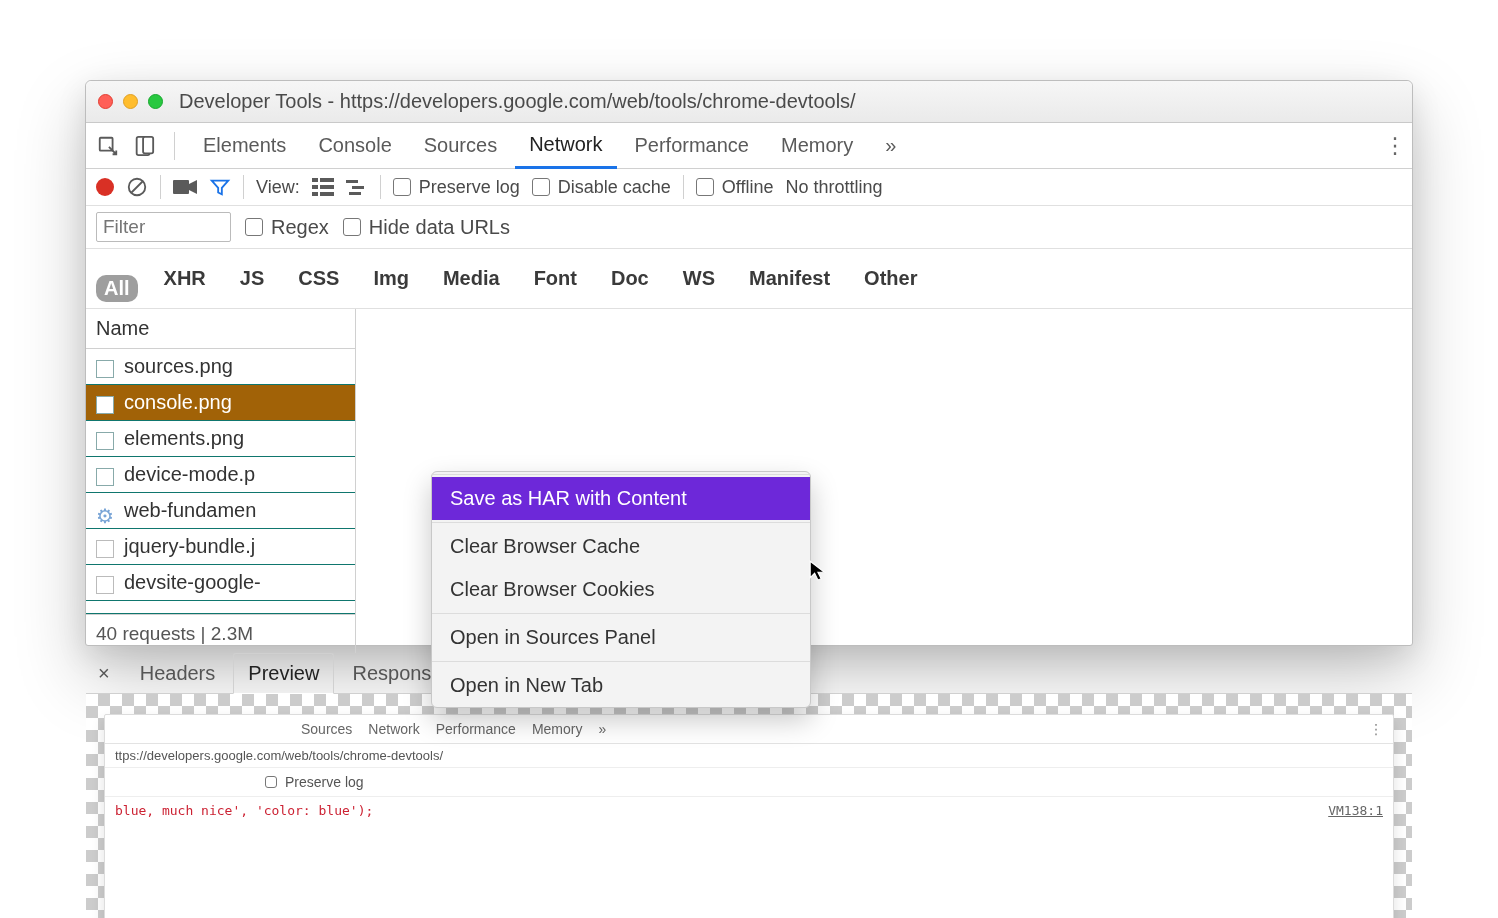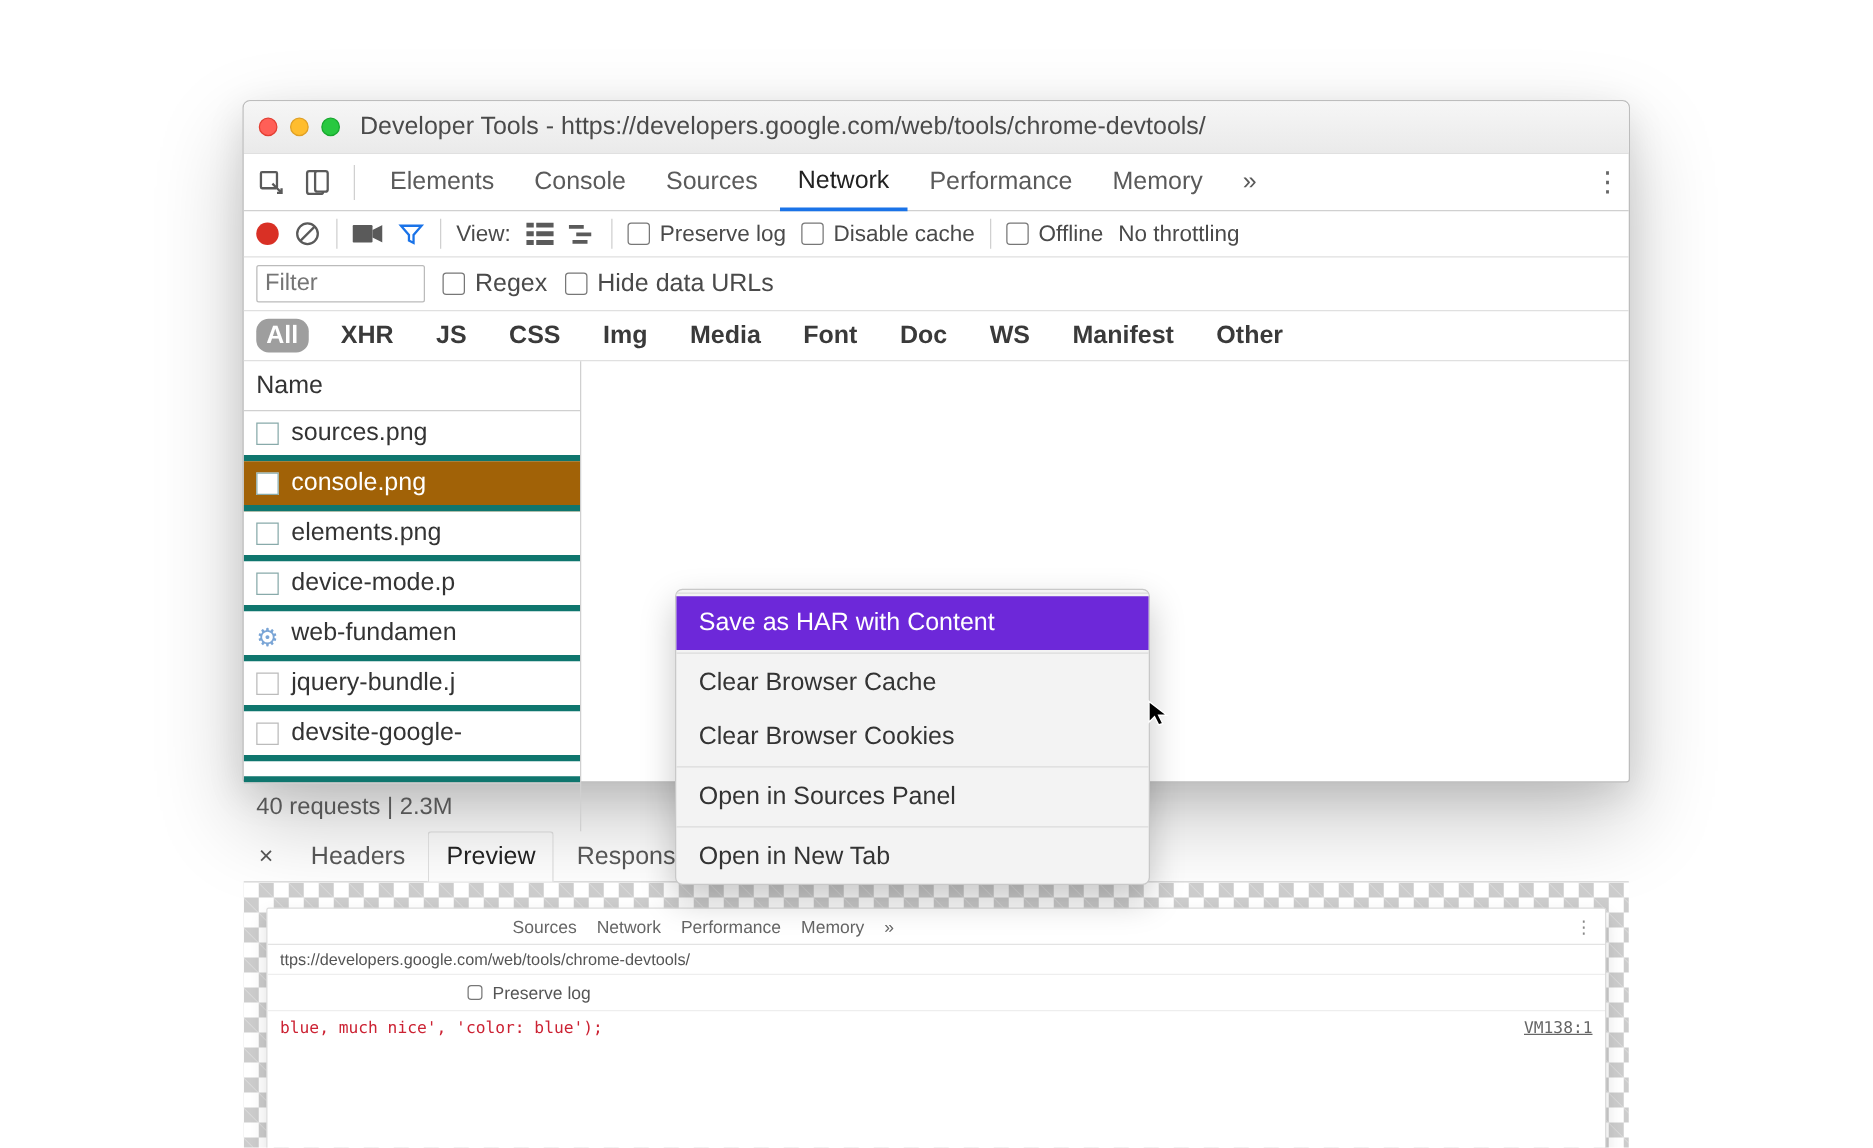--- a/index.html
+++ b/index.html
@@ -4,21 +4,21 @@
 <style>
   * { box-sizing: border-box; margin: 0; padding: 0; }
   body {
     font-family: -apple-system, "Helvetica Neue", Arial, sans-serif;
     background: #fff;
     width: 1498px; height: 918px;
     display: flex; align-items: flex-start; justify-content: center;
     padding-top: 80px;
   }
   .window {
-    width: 1110px;
+    width: 1328px;
     border: 1px solid #bdbdbd;
     border-radius: 6px 6px 3px 3px;
     box-shadow: 0 30px 70px rgba(0,0,0,0.22), 0 10px 30px rgba(0,0,0,0.10);
     background: #fff;
     position: relative;
     overflow: visible;
   }
   
   .titlebar {
     height: 42px;
@@ -53,27 +53,27 @@
   .rec { width:18px;height:18px;border-radius:50%; background:#d93025;}
   .vline{width:1px;height:24px;background:#d0d0d0;}
   .cb{display:inline-flex;align-items:center;gap:8px;}
   .cbbox{width:18px;height:18px;border:1px solid #777;border-radius:3px;background:#fff;display:inline-block;}
   
   .filterrow{display:flex;align-items:center;gap:14px;padding:6px 10px;border-bottom:1px solid #e0e0e0;font-size:20px;color:#4a4a4a;}
   .filterrow input{font-size:19px;color:#777;width:135px;height:30px;border:1px solid #bbb;padding:2px 6px;border-radius:2px;}
   
   .typerow{display:flex;align-items:center;gap:18px;padding:6px 10px;border-bottom:1px solid #e0e0e0;font-size:20px;color:#3a3a3a;font-weight:600;}
   .chip{padding:2px 8px;border-radius:10px;}
-  .chip.active{background:#9e9e9e;color:#fff;}
+  .chip.active{background:#9e9e9e;color:#fff;margin-top:20px;}
   
   .content{display:flex;height:336px;flex-direction:column;}
   .namecol{width:270px;border-right:1px solid #d0d0d0;display:flex;flex-direction:column;}
   .namehdr{padding:8px 10px;border-bottom:1px solid #d0d0d0;font-size:20px;color:#333;}
   .filelist{flex:1;overflow:hidden;}
-  .filerow{display:flex;align-items:center;gap:10px;padding:6px 10px;font-size:20px;color:#333;border-bottom:5px solid #0f766e;white-space:nowrap;overflow:hidden;}
+  .filerow{display:flex;align-items:flex-end;gap:10px;padding:6px 10px;font-size:20px;color:#333;border-bottom:1px solid #0f766e;white-space:nowrap;overflow:hidden;}
   .filerow.selected{background:#a16207;color:#fff;}
   .fileicon{width:18px;height:18px;border:1px solid #9aa;background:#fff;display:inline-block;}
   .fileicon.img{background:#fff;border-color:#8aa;}
   .fileicon.js{background:#fff;border-color:#bbb;}
   .fileicon.gear{border:none;background:none;color:#7aa5d6;}
   .namefoot{border-top:1px solid #d0d0d0;padding:8px 10px;font-size:19px;color:#555;}
   
   .rightpanel{flex:1;position:relative;display:flex;flex-direction:column;}
   .subtabs{display:flex;align-items:center;gap:4px;border-bottom:1px solid #d0d0d0;font-size:20px;color:#555;}
   .subtabs .x{padding:8px 12px;color:#555;cursor:pointer;}

